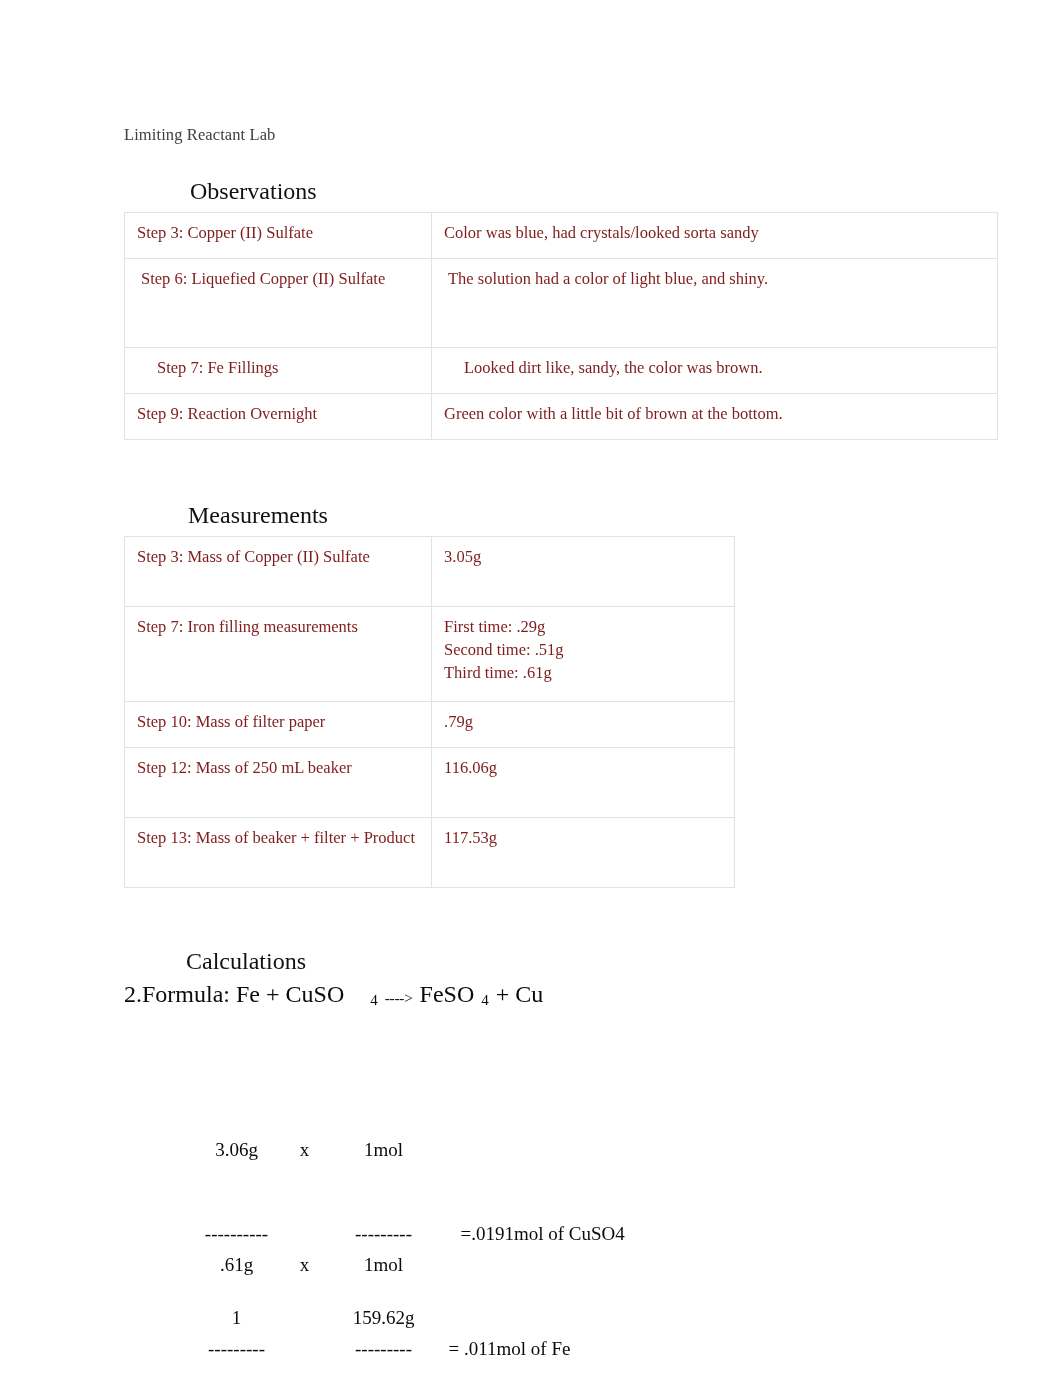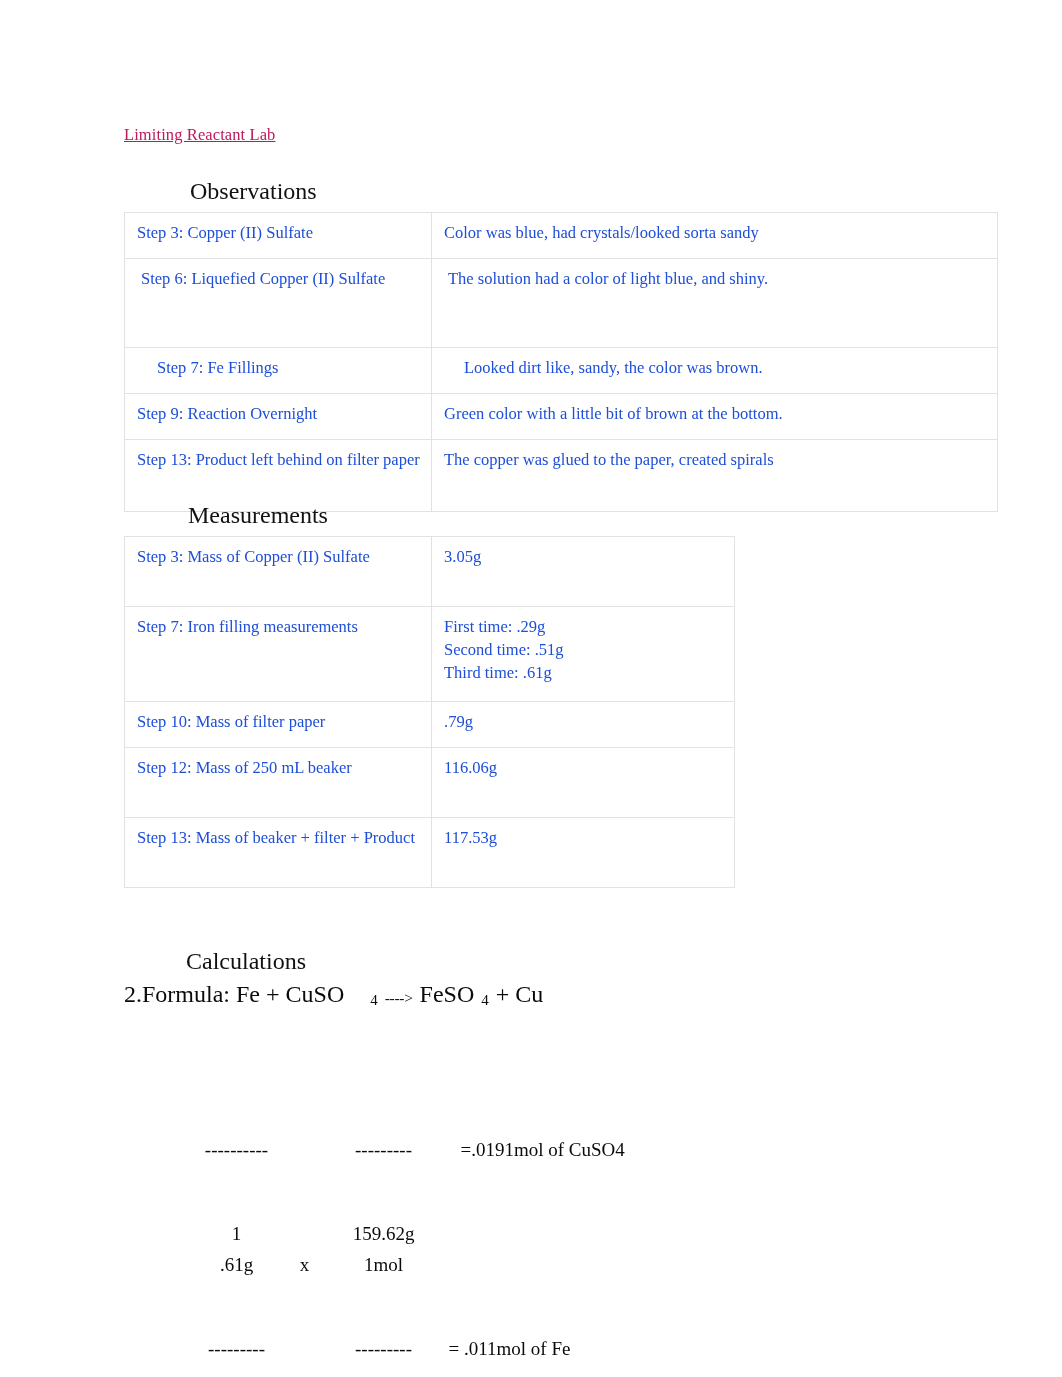--- a/index.html
+++ b/index.html
@@ -25,23 +25,22 @@
   }
 
   
   .doc-header {
     position: absolute;
     left: 124px;
     top: 124px;
     font-size: 16.5px;
     line-height: 22px;
     letter-spacing: 0.1px;
-    color: #be185d;
+    color: #404040;
     white-space: nowrap;
-    text-decoration: underline;
   }
 
   
   .section-heading {
     position: absolute;
     font-size: 24px;
     line-height: 30px;
     color: #111111;
     white-space: nowrap;
   }
@@ -55,21 +54,21 @@
     border-collapse: collapse;
     table-layout: fixed;
     background: #ffffff;
   }
   .doc-table td {
     border: 1px solid #e2e2e2;
     vertical-align: top;
     padding: 8px 11px 8px 12px;
     font-size: 16.5px;
     line-height: 23px;
-    color: #1d4ed8;
+    color: #7f1d1d;
   }
 
   
   .table-observations {
     left: 124px;
     top: 212px;
     width: 873px;
   }
   .table-observations .col-label { width: 307px; }
   .table-observations .col-value { width: 566px; }
@@ -171,24 +170,20 @@
         <td>The solution had a color of light blue, and shiny.</td>
       </tr>
       <tr class="r3">
         <td>Step 7: Fe Fillings</td>
         <td>Looked dirt like, sandy, the color was brown.</td>
       </tr>
       <tr class="r4">
         <td>Step 9: Reaction Overnight</td>
         <td>Green color with a little bit of brown at the bottom.</td>
       </tr>
-      <tr class="r5">
-        <td>Step 13: Product left behind on filter paper</td>
-        <td>The copper was glued to the paper, created spirals</td>
-      </tr>
     </tbody>
   </table>
 
   <div class="section-heading heading-measurements">Measurements</div>
 
   <table class="doc-table table-measurements">
     <colgroup>
       <col class="col-label">
       <col class="col-value">
     </colgroup>
@@ -229,20 +224,23 @@
   </table>
 
   <div class="section-heading heading-calculations">Calculations</div>
 
   <div class="formula-line">
     <span>2.Formula: Fe + CuSO</span><span class="gap-lg"></span><span class="sub">4</span><span class="gap-sm"></span><span class="arrow">----&gt;</span><span class="gap-sm"></span><span>FeSO</span><span class="gap-sm"></span><span class="sub">4</span><span class="gap-sm"></span><span>+ Cu</span>
   </div>
 
   <div class="calc-block calc-block-1">
     <span class="calc-row">
+      <span class="calc-cell calc-num">3.06g</span><span class="calc-cell calc-times">x</span><span class="calc-cell calc-den">1mol</span>
+    </span>
+    <span class="calc-row">
       <span class="calc-cell calc-num">----------</span><span class="calc-cell calc-times"></span><span class="calc-cell calc-den">---------</span><span class="calc-res">=.0191mol of CuSO4</span>
     </span>
     <span class="calc-row">
       <span class="calc-cell calc-num">1</span><span class="calc-cell calc-times"></span><span class="calc-cell calc-den">159.62g</span>
     </span>
   </div>
 
   <div class="calc-block calc-block-2">
     <span class="calc-row">
       <span class="calc-cell calc-num">.61g</span><span class="calc-cell calc-times">x</span><span class="calc-cell calc-den">1mol</span>

